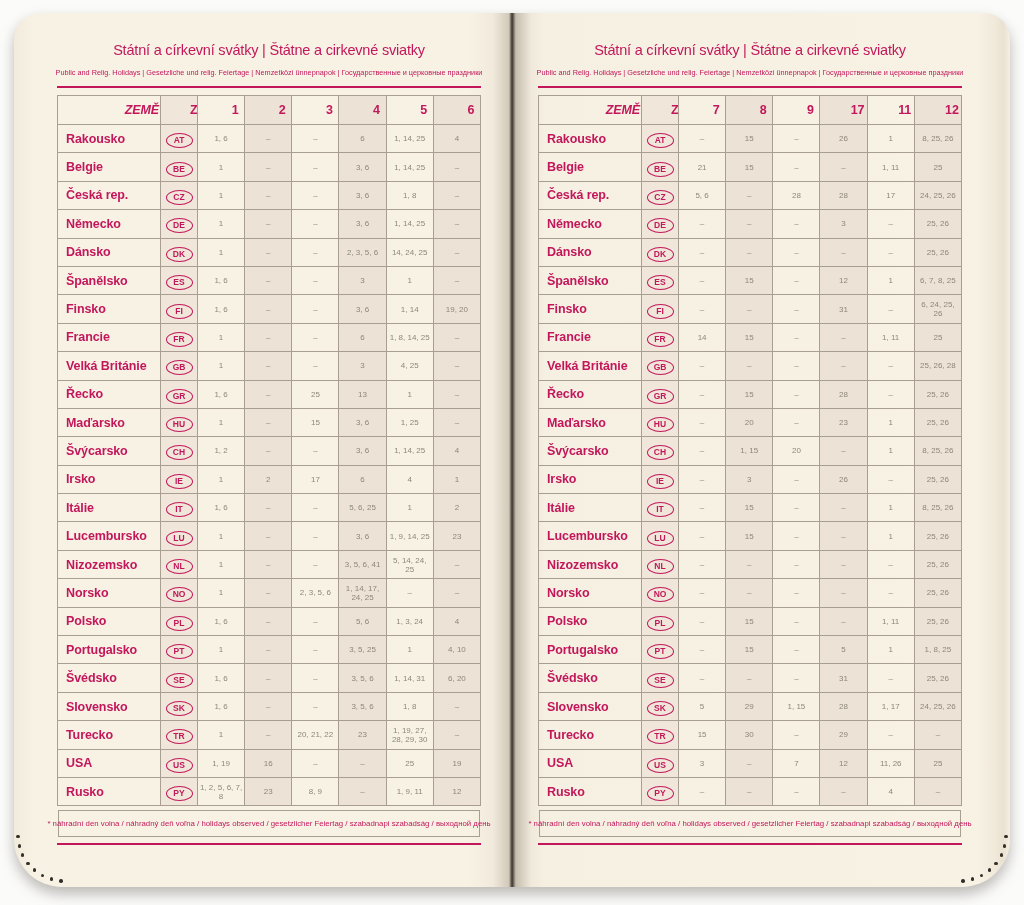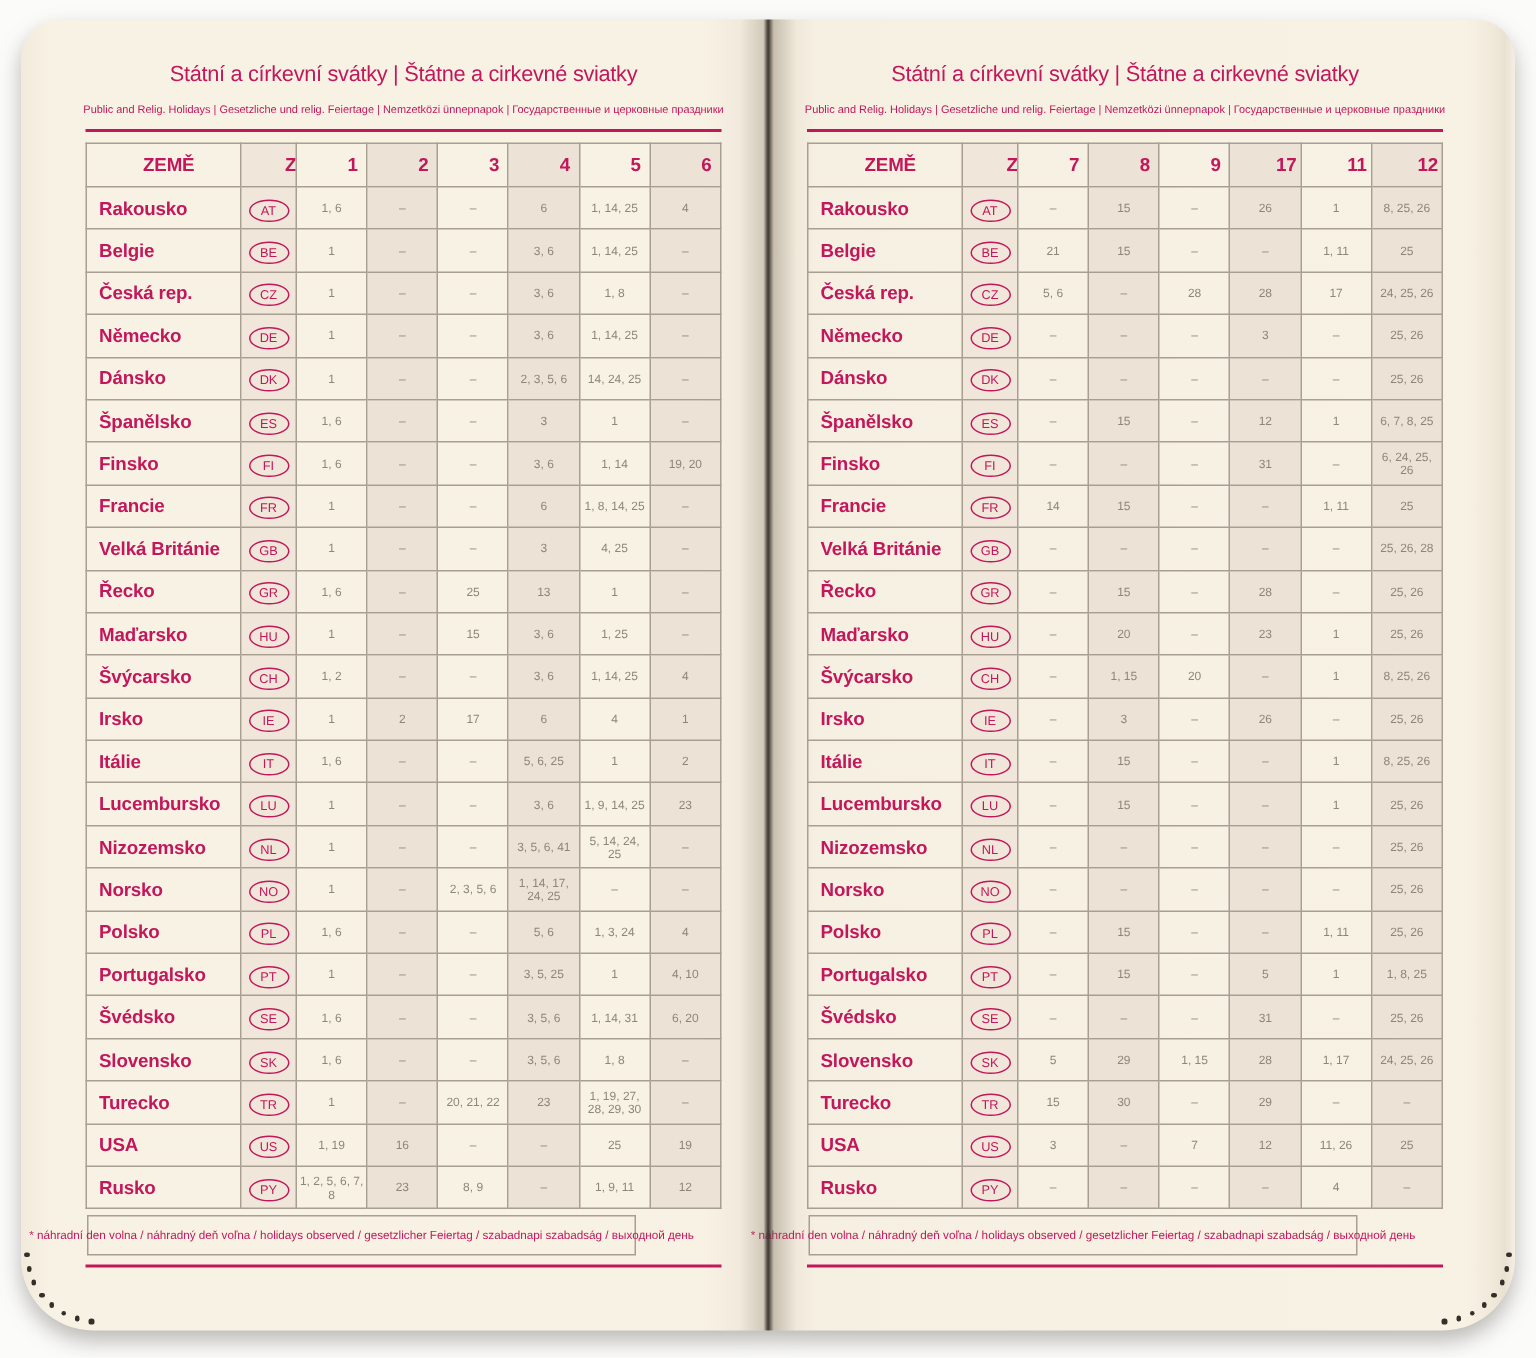--- a/index.html
+++ b/index.html
@@ -42,39 +42,39 @@
   .rule-bottom { position:absolute; top:830px; left:0; width:424px; height:2.4px; background:var(--accent); }
   table {
     position:absolute; top:82px; left:0; width:424px;
     border-collapse:collapse; table-layout:fixed;
   }
   th, td { border:1px solid var(--border); overflow:hidden; }
   th {
     height:29px; color:var(--accent); font-size:12.5px; font-weight:700;
     text-align:center; letter-spacing:-.1px;padding-left:29px;
   }
-  th.c-country { text-align:center; padding-left:8px; }
+  th.c-country { text-align:right; padding-left:8px;font-style:italic; }
   td { height:28.4px; }
   td.country {
     color:var(--accent); font-size:12.5px; font-weight:700;
     padding-left:8px; white-space:nowrap; letter-spacing:-.1px;
   }
   td.code { text-align:center; background:var(--zn); }
   th.c-code { background:var(--zn); }
   .oval {
     display:inline-block; min-width:27px; padding:1px 4px;
     border:1.3px solid var(--accent); border-radius:50%;
-    color:var(--accent); font-size:8.5px; font-weight:400; line-height:11px;text-align:center;
+    color:var(--accent); font-size:8.5px; font-weight:700; line-height:11px;text-align:center;
   }
   td.val {
     text-align:center; color:var(--cellText); font-size:8px; line-height:9px; padding:1px;
   }
   .shade { background:var(--shade); }
   .footnote {
-    position:absolute; top:797px; left:1px; width:366px; height:27px;
+    position:absolute; top:797px; left:1px; width:422px; height:27px;
     border:1px solid var(--border);
     display:flex; align-items:center; justify-content:center;
     color:var(--accent); font-size:7.8px; white-space:nowrap;
   }
   .dot {
     position:absolute; width:3.5px; height:3.5px; border-radius:50%;
     background:#352f29; z-index:4;
   }
 </style>
 </head>

